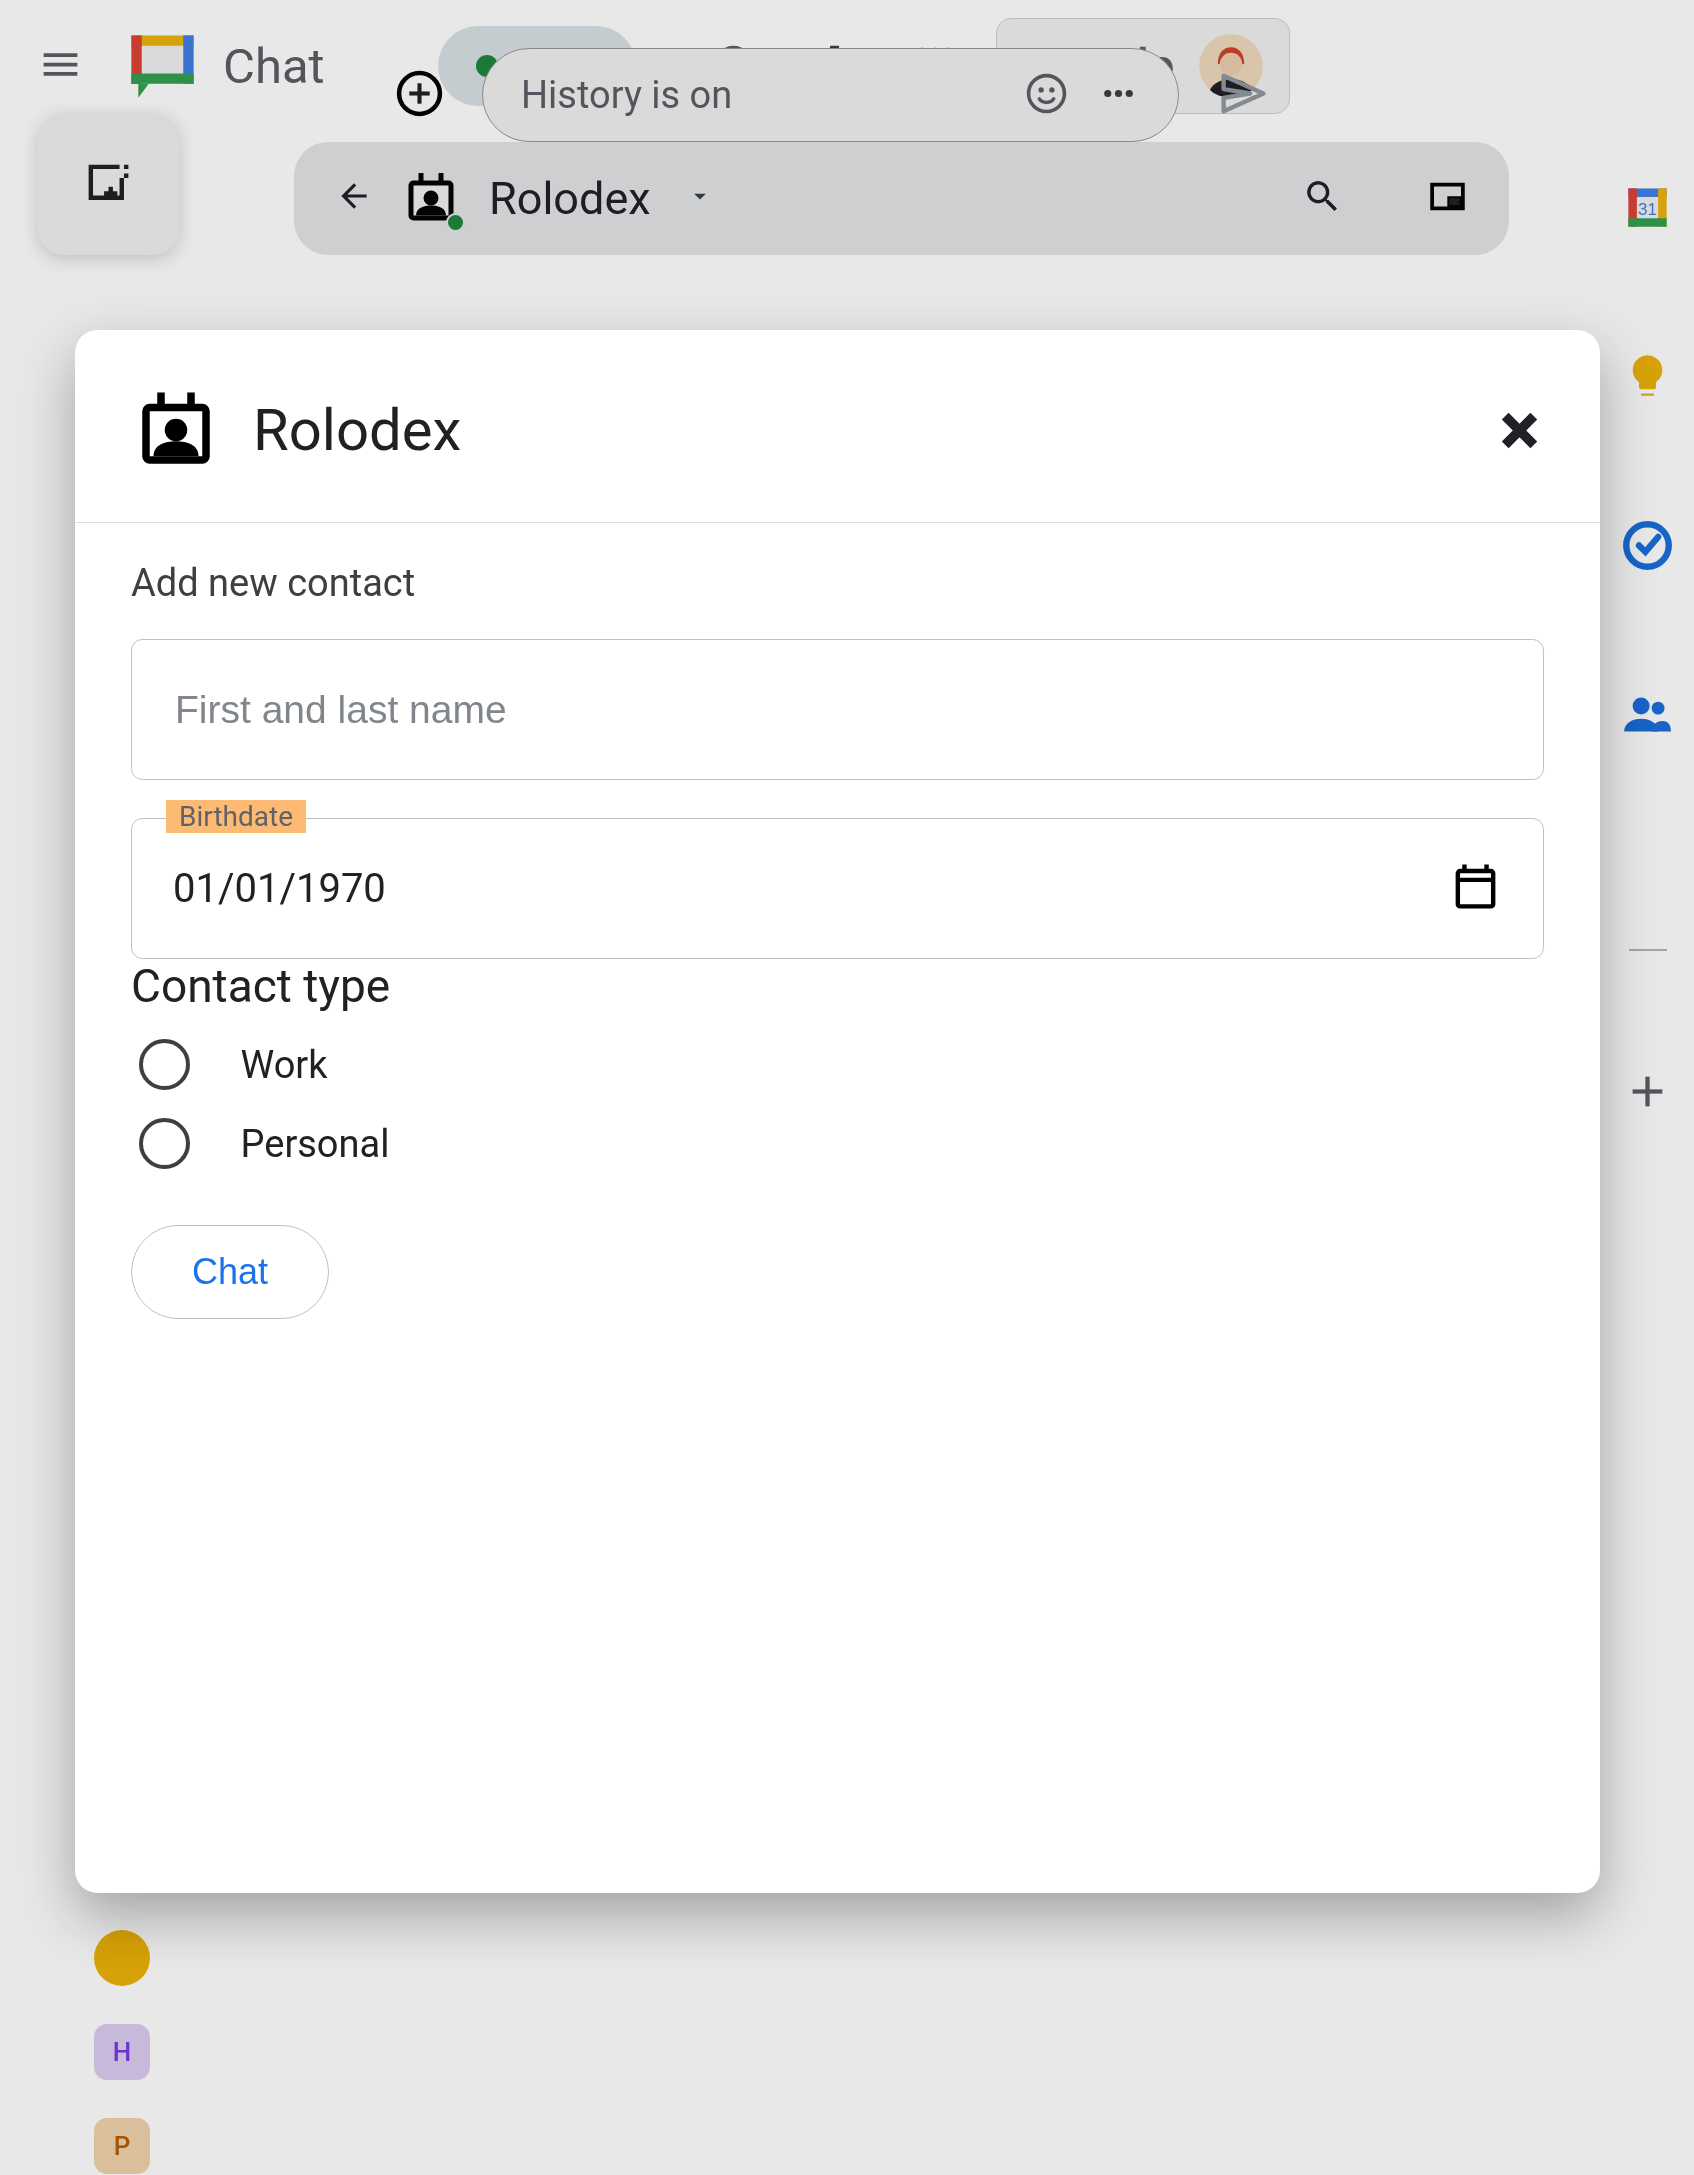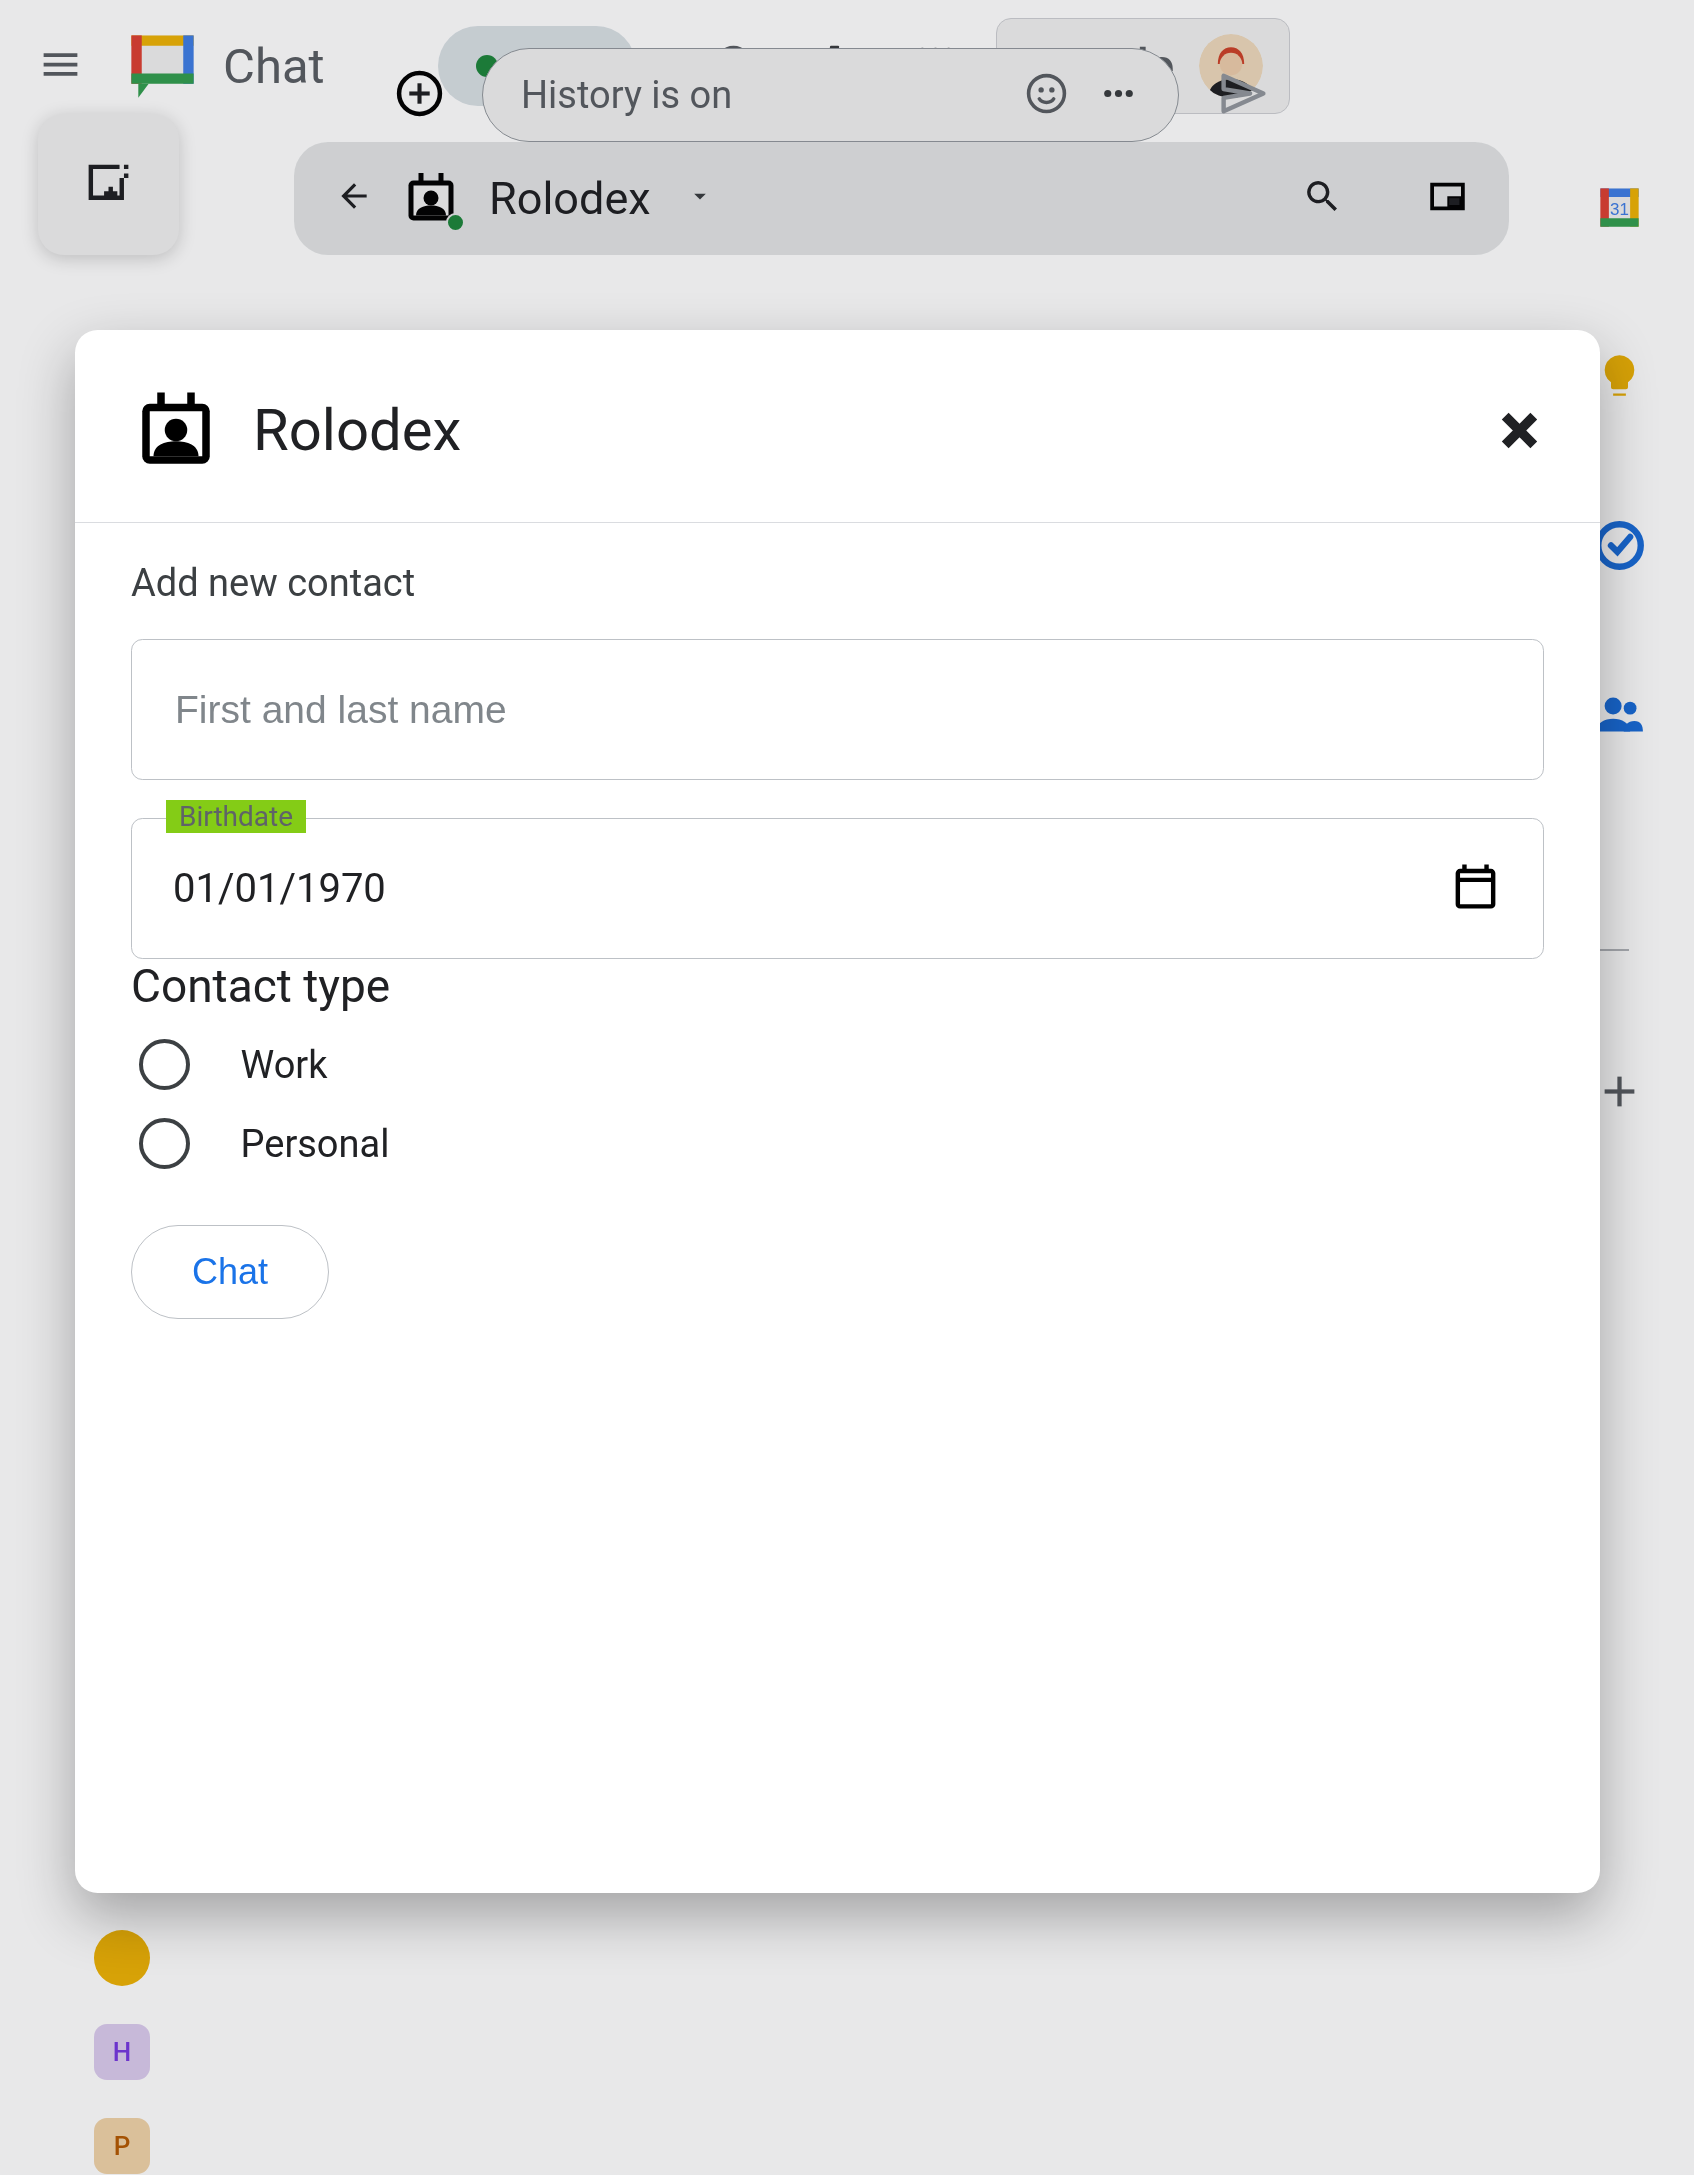--- a/index.html
+++ b/index.html
@@ -90,22 +90,22 @@
   .chip .back svg{width:38px;height:38px;fill:var(--grey-900);}
   .chip .title{font-size:45px;color:var(--grey-900);}
   .chip .chev{margin-left:7.5px;}
   .chip .chev svg{width:28px;height:28px;fill:var(--grey-700);}
   .chip .spacer{flex:1;}
   .chip .ic svg{width:41px;height:41px;fill:var(--grey-900);}
   .rolodex-ic{position:relative;width:60px;height:60px;}
 
   
   .right-rail{
-    position:absolute;right:19px;top:179px;width:85px;
-    display:flex;flex-direction:column;align-items:flex-start;gap:113px;
+    position:absolute;right:5px;top:179px;width:85px;
+    display:flex;flex-direction:column;align-items:center;gap:113px;
   }
   .rail-ic{width:56px;height:56px;display:flex;align-items:center;justify-content:center;}
   .rail-ic svg{width:51px;height:51px;}
   .rail-sep{width:38px;height:1.9px;background:var(--grey-300);margin-top:94px;}
 
   
   .side-avatars{
     position:absolute;left:94px;top:1930px;
     display:flex;flex-direction:column;gap:38px;
   }
@@ -156,21 +156,21 @@
     border:none;outline:none;width:100%;font-size:39px;color:var(--grey-900);
     background:transparent;
   }
   .text-field input::placeholder{color:var(--grey-500);}
 
   .outlined{
     position:relative;border:1.9px solid var(--grey-300);border-radius:11.3px;
     height:141px;display:flex;align-items:center;padding:0 41px;
   }
   .outlined .floating{
-    position:absolute;top:-19px;left:34px;background:#84cc16;padding:0 13px;
+    position:absolute;top:-19px;left:34px;background:#fdba74;padding:0 13px;
     font-size:28px;color:var(--grey-600);
   }
   .outlined .value{font-size:40px;color:var(--grey-900);flex:1;}
   .outlined .cal-ic svg{width:53px;height:53px;fill:var(--grey-800);}
   .helper{font-size:32px;color:var(--grey-600);margin-top:19px;margin-left:41px;margin-bottom:47px;}
 
   .ct-label{font-size:46px;color:var(--grey-900);margin-bottom:26px;}
   .radios{display:flex;flex-direction:column;gap:28px;margin-left:7.5px;margin-bottom:56px;}
   .radio{display:flex;align-items:center;gap:51px;font-size:38px;color:var(--grey-900);}
   .radio .ring{

